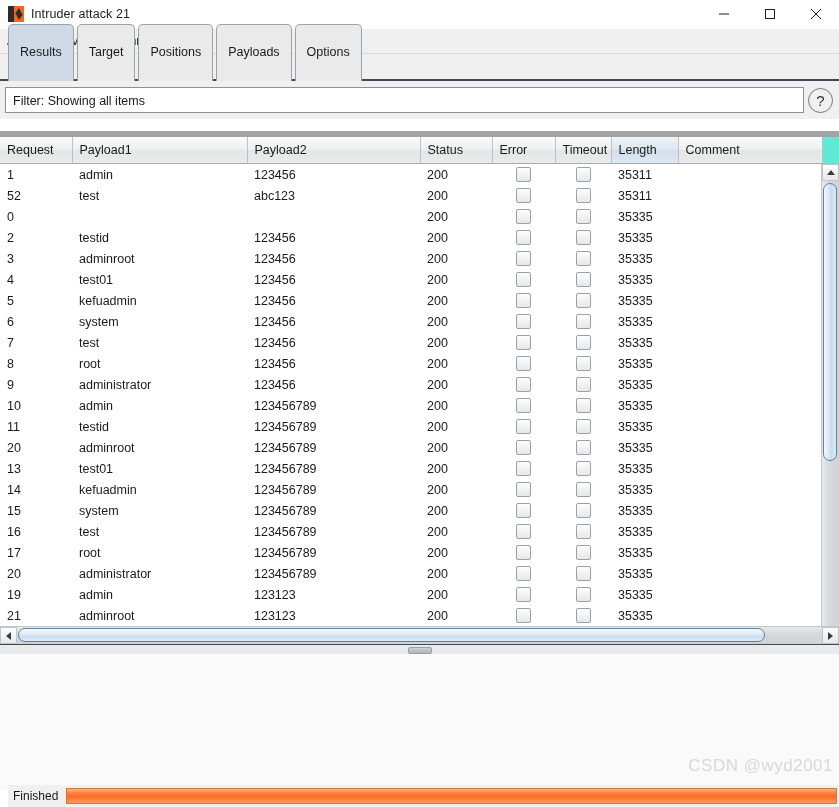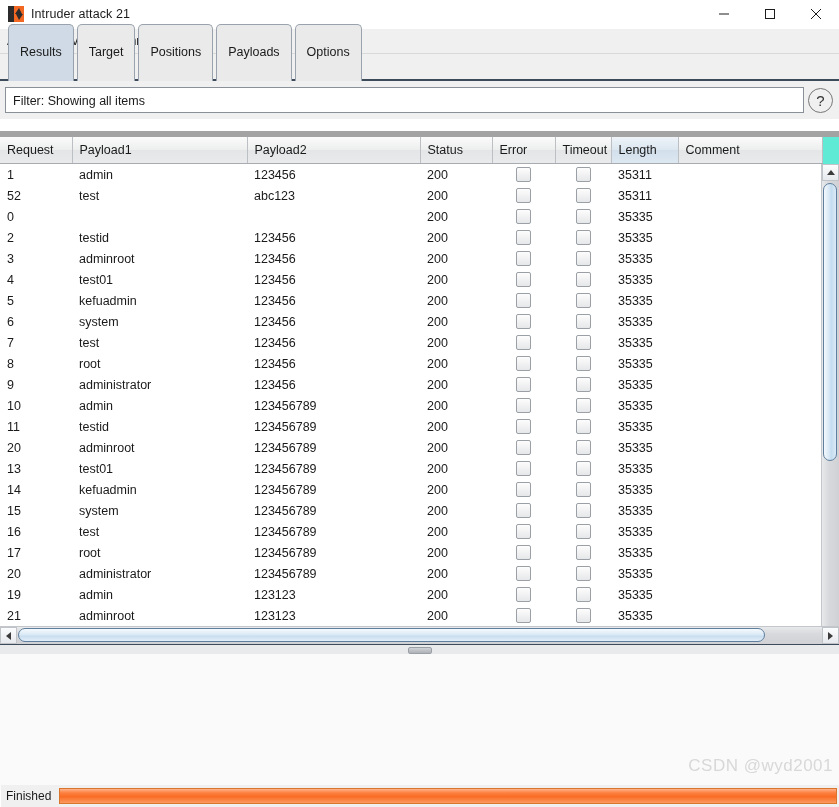--- a/index.html
+++ b/index.html
@@ -317,21 +317,21 @@
     right: 6px;
     bottom: 31px;
     font-size: 17px;
     color: #d8d8d8;
     font-family: "Liberation Sans", sans-serif;
     letter-spacing: 0.5px;
     user-select: none;
   }
   #statusbar {
     position: absolute;
-    left: 1px; right: 0; bottom: 0;
+    left: 8px; right: 0; bottom: 0;
     height: 22px;
     background: #f0f0f0;
     display: flex;
     align-items: center;
   }
   #status-text {
     font-size: 12px;
     color: #1a1a1a;
     padding-left: 5px;
     padding-right: 8px;

